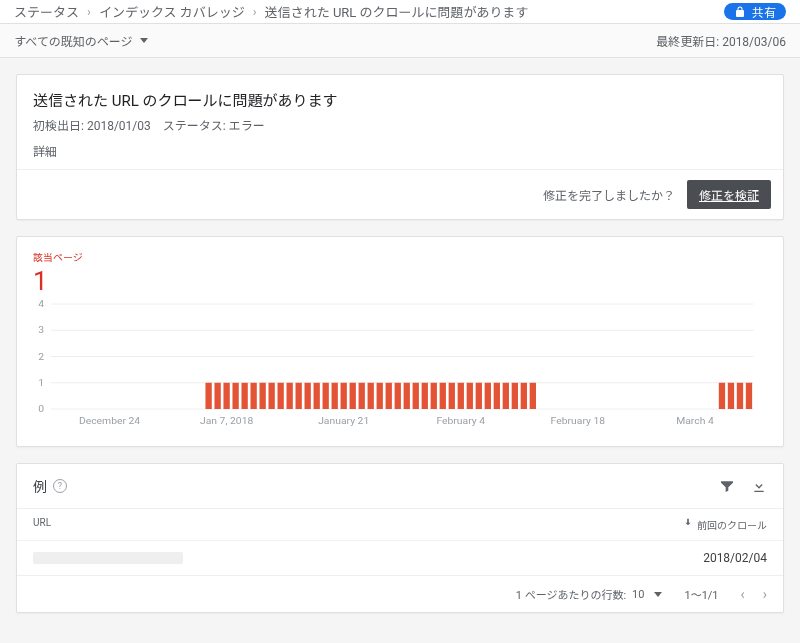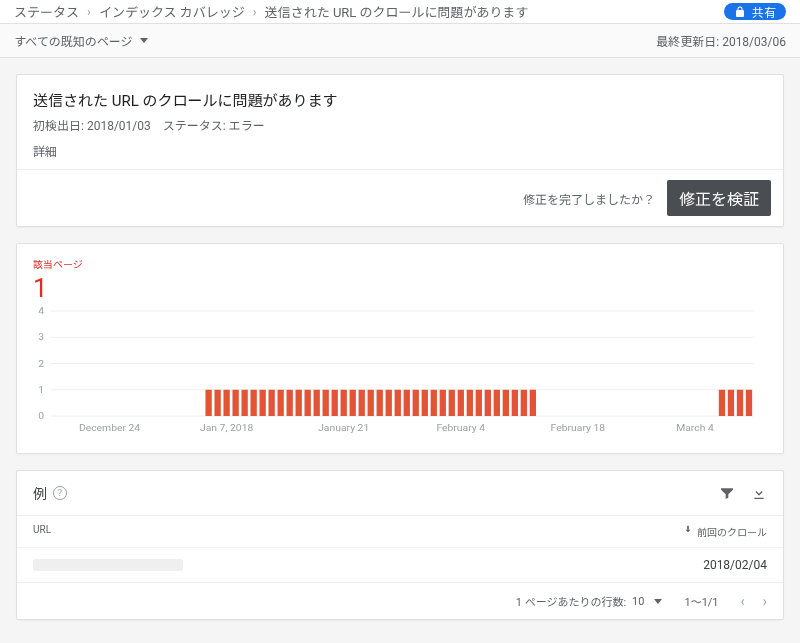--- a/index.html
+++ b/index.html
@@ -52,21 +52,21 @@
   .card-title { font-size: 15px; color: #202124; margin-bottom: 6px; }
   .card-meta { font-size: 12px; color: #5f6368; display: flex; gap: 12px; margin-bottom: 5px; }
   .details-link { font-size: 12px; color: #5f6368; padding: 0 16px 10px; }
   .card-actions {
     border-top: 1px solid #eee; padding: 10px 12px;
     display: flex; justify-content: flex-end; align-items: center; gap: 12px;
     font-size: 12px; color: #5f6368;
   }
   .validate-btn {
     background: #4a4e52; color: #fff; padding: 6px 12px; border-radius: 2px;
-    font-size: 16px; cursor: pointer;
+    font-size: 12px; cursor: pointer; text-decoration: underline;
   }
 
   .chart-card .chart-head { padding: 12px 16px 0; }
   .chart-label { color: #d93025; font-size: 10px; }
   .chart-count { color: #d93025; font-size: 26px; font-weight: 400; margin-top: 2px; }
   .chart-body { padding: 8px 18px 16px 34px; position: relative; height: 150px; }
   .chart-body svg { width: 100%; height: 100%; overflow: visible; }
   .gridline { stroke: #e0e0e0; stroke-width: 0.5; }
   .bar { fill: #e35335; }
 

